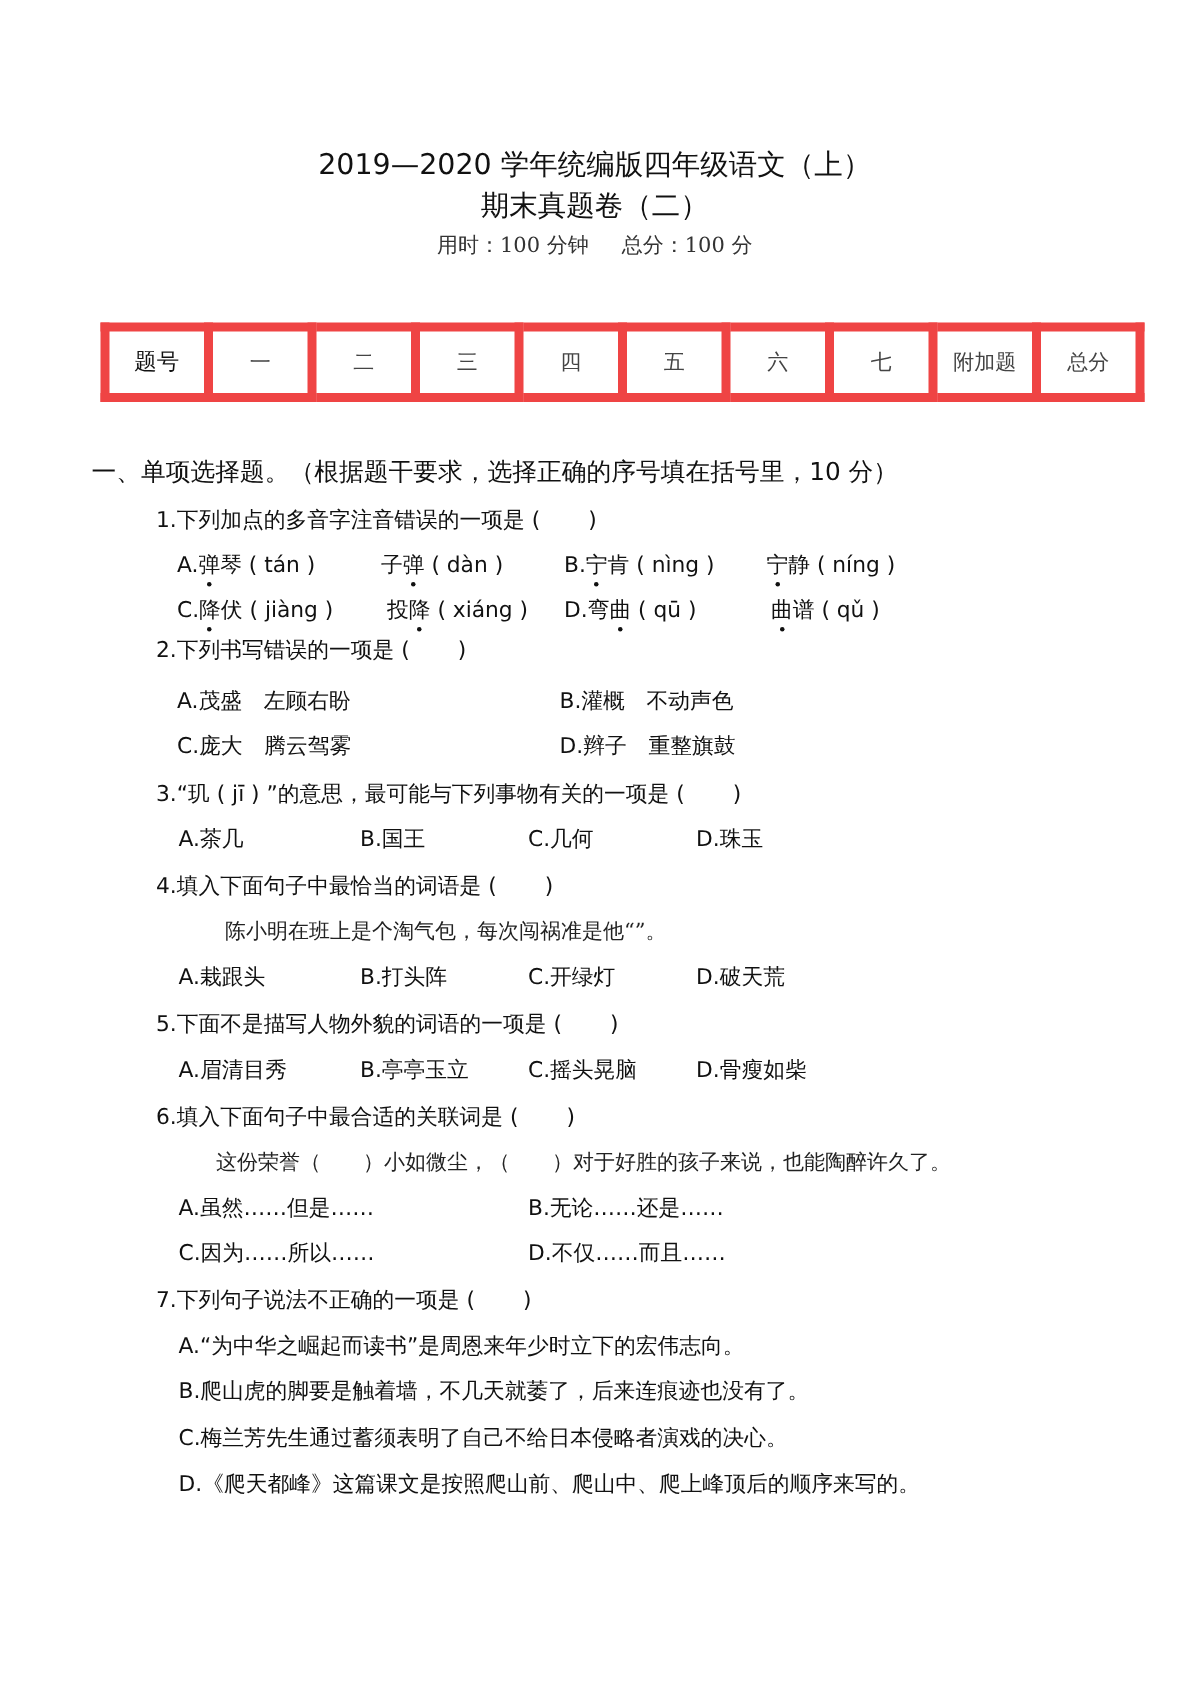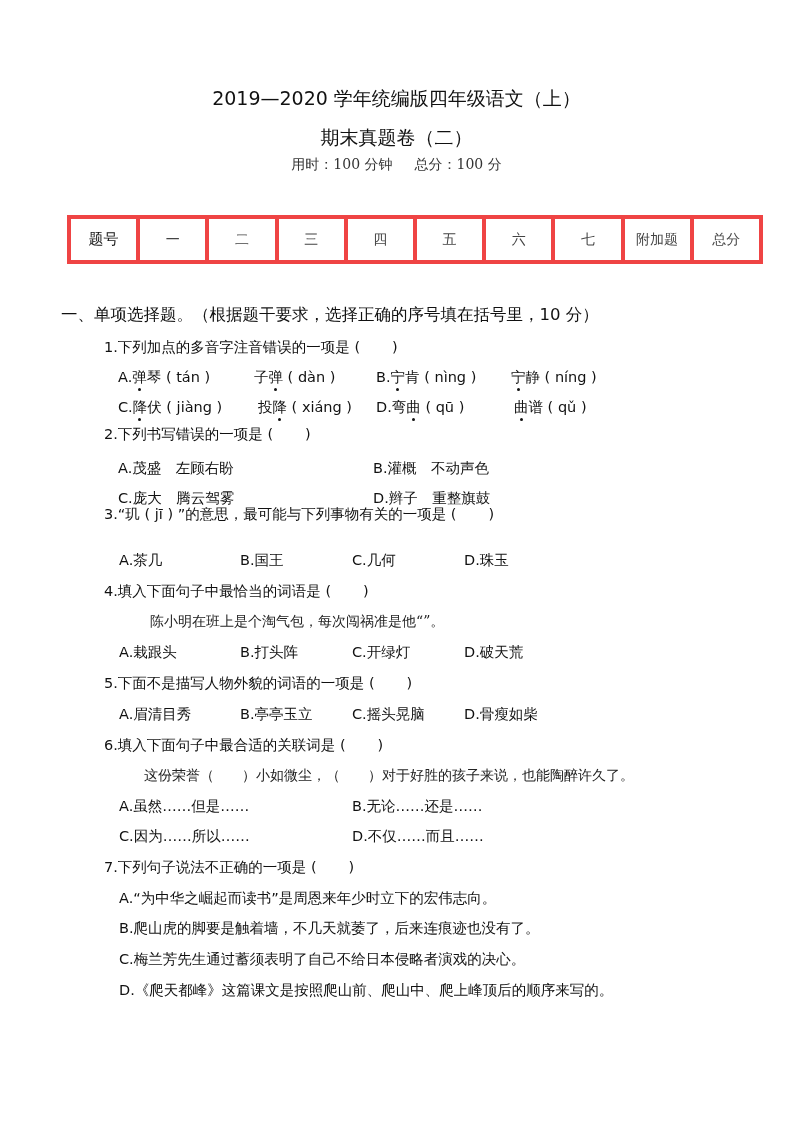--- a/index.html
+++ b/index.html
@@ -1,24 +1,24 @@
 <!DOCTYPE html>
 <html><head>
 <meta charset="utf-8">
 <style>
   html, body { margin:0; padding:0; background:#ffffff; }
   body { width:793px; height:1122px; position:relative; overflow:hidden; color:#111; font-family:"DejaVu Sans","Liberation Sans",sans-serif; }
   .abs { position:absolute; white-space:nowrap; }
-  .title1 { left:0; width:793px; text-align:center; top:86px; font-size:19px; line-height:24px; color:#111; }
+  .title1 { left:0; width:793px; text-align:center; top:98px; font-size:19px; line-height:24px; color:#111; }
   .title2 { left:0; width:793px; text-align:center; top:125px; font-size:19px; line-height:24px; color:#111; }
   .subtitle { left:0; width:793px; text-align:center; top:154px; font-family:"DejaVu Serif","Liberation Serif",serif; font-size:14px; line-height:20px; color:#333; }
   .subtitle .gap { display:inline-block; width:22px; }
 
   table.score { position:absolute; left:67px; top:215px; width:696px; border-collapse:collapse; table-layout:fixed; }
-  table.score td { border:4px solid #ef4444; height:41px; text-align:center; font-family:"DejaVu Serif","Liberation Serif",serif; font-size:14px; color:#444; padding:0; }
+  table.score td { border:6px solid #ef4444; height:41px; text-align:center; font-family:"DejaVu Serif","Liberation Serif",serif; font-size:14px; color:#444; padding:0; }
   table.score td.rowhead { font-family:"DejaVu Sans","Liberation Sans",sans-serif; color:#111; font-size:15px; }
 
   .sec { left:37px; top:304px; font-size:16.5px; line-height:22px; color:#111;margin-left:24px; }
   .q { font-size:14.5px; line-height:20px; color:#111; }
   .opt { font-size:14.5px; line-height:20px; color:#111; }
   .serif { font-family:"DejaVu Serif","Liberation Serif",serif; font-size:14px; line-height:20px; color:#222; }
   .dot { position:relative; display:inline-block; }
   .dot::after { content:""; position:absolute; left:50%; bottom:-4px; width:3px; height:3px; margin-left:-1.5px; border-radius:50%; background:#111; }
   .blank { display:inline-block; width:32px; }
 </style>
@@ -61,21 +61,21 @@
 <div class="abs opt" style="left:258px; top:397px;"><span>投</span><span class="dot">降</span><span> ( xiáng )</span></div>
 <div class="abs opt" style="left:376px; top:397px;"><span>D.</span><span>弯</span><span class="dot">曲</span><span> ( qū )</span></div>
 <div class="abs opt" style="left:514px; top:397px;"><span class="dot">曲</span><span>谱 ( qǔ )</span></div>
 
 <div class="abs q" style="left:104px; top:424px;"><span>2.下列书写错误的一项是 (</span><span class="blank"></span><span>)</span></div>
 <div class="abs opt" style="left:118px; top:458px;">A.茂盛　左顾右盼</div>
 <div class="abs opt" style="left:373px; top:458px;">B.灌概　不动声色</div>
 <div class="abs opt" style="left:118px; top:488px;">C.庞大　腾云驾雾</div>
 <div class="abs opt" style="left:373px; top:488px;">D.辫子　重整旗鼓</div>
 
-<div class="abs q" style="left:104px; top:504px;text-align:center;"><span>3.“玑 ( jī ) ”的意思，最可能与下列事物有关的一项是 (</span><span class="blank"></span><span>)</span></div>
+<div class="abs q" style="left:104px; top:520px;text-align:center;"><span>3.“玑 ( jī ) ”的意思，最可能与下列事物有关的一项是 (</span><span class="blank"></span><span>)</span></div>
 <div class="abs opt" style="left:119px; top:550px;">A.茶几</div>
 <div class="abs opt" style="left:240px; top:550px;">B.国王</div>
 <div class="abs opt" style="left:352px; top:550px;">C.几何</div>
 <div class="abs opt" style="left:464px; top:550px;">D.珠玉</div>
 
 <div class="abs q" style="left:104px; top:581px;"><span>4.填入下面句子中最恰当的词语是 (</span><span class="blank"></span><span>)</span></div>
 <div class="abs serif" style="left:150px; top:611px;">陈小明在班上是个淘气包，每次闯祸准是他“”。</div>
 <div class="abs opt" style="left:119px; top:642px;">A.栽跟头</div>
 <div class="abs opt" style="left:240px; top:642px;">B.打头阵</div>
 <div class="abs opt" style="left:352px; top:642px;">C.开绿灯</div>

